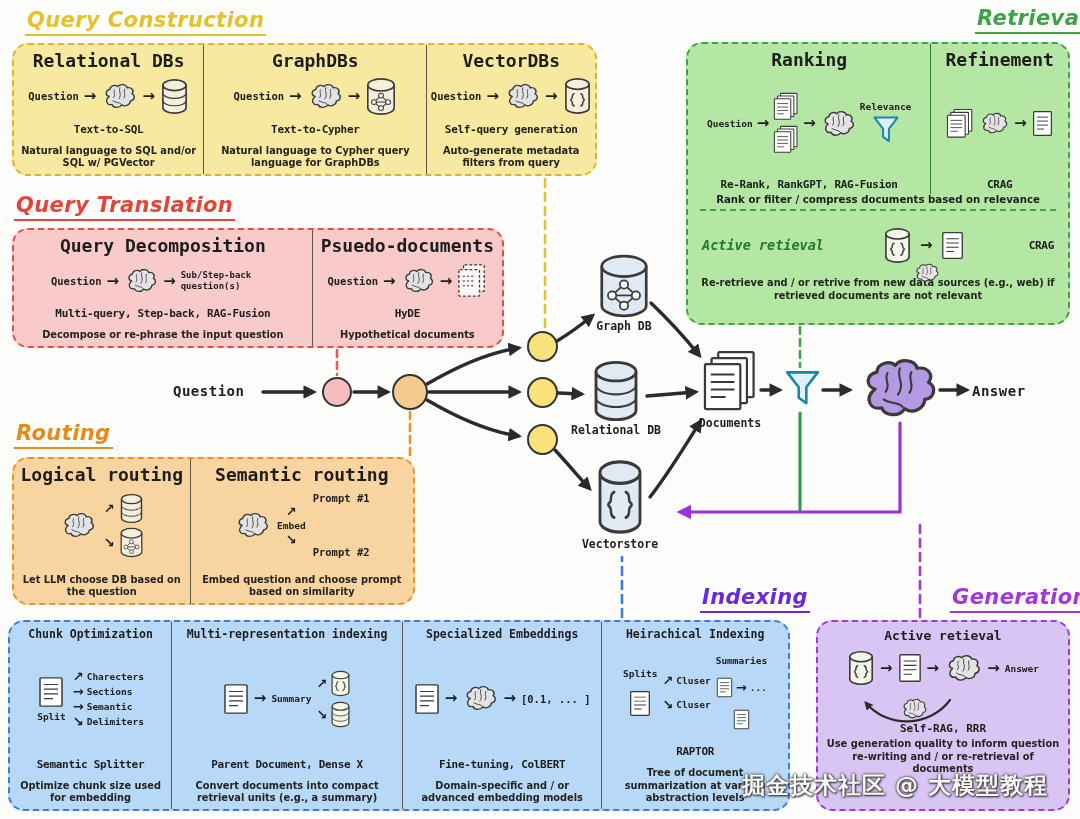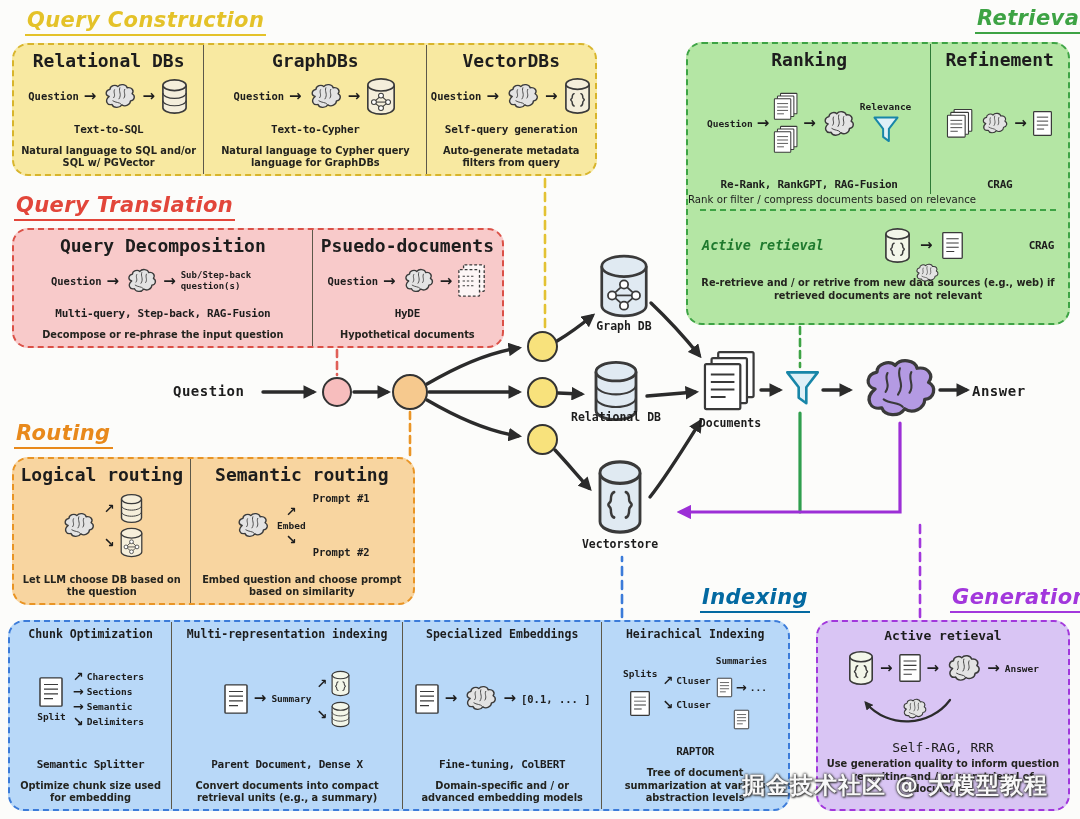--- a/index.html
+++ b/index.html
@@ -27,33 +27,33 @@
 .vstack{display:flex;flex-direction:column;align-items:center;gap:3px;flex:none}
 #qc{left:12px;top:43px;width:585px;height:133px;background:#f8e9a1;border-color:#d8b52c}
 #qc-title{left:25px;top:8px;color:#e4c229}
 #qt{left:12px;top:228px;width:492px;height:120px;background:#f8caca;border-color:#db5147}
 #qt-title{left:14px;top:193px;color:#e2463a}
 #rt{left:12px;top:457px;width:403px;height:148px;background:#f8d5a0;border-color:#e99424}
 #rt-title{left:14px;top:421px;color:#e8891b}
 #ret{left:686px;top:42px;width:384px;height:283px;background:#b4e6a4;border-color:#3da344;display:flex;flex-direction:column}
 #ret-title{left:975px;top:6px;color:#3da344}
 #ix{left:8px;top:620px;width:782px;height:191px;background:#b8d8f8;border-color:#3b7bd9}
-#ix-title{left:700px;top:585px;color:#0369a1}
+#ix-title{left:700px;top:585px;color:#6d28d9}
 #gen{left:816px;top:620px;width:254px;height:191px;background:#d9c5f4;border-color:#a237dc;display:flex;flex-direction:column;padding:6px 8px 4px}
 #gen-title{left:950px;top:585px;color:#a237dc}
 #qt .col:nth-child(1){flex:0 0 61%}#qt .col:nth-child(2){flex:1}
 #rt .col:nth-child(1){flex:0 0 44%}#rt .col:nth-child(2){flex:1}
 #ix .col:nth-child(1){flex:0 0 20.7%}#ix .col:nth-child(2){flex:0 0 29.7%}
 #ix .col:nth-child(3){flex:0 0 25.6%}#ix .col:nth-child(4){flex:1}
 .ret-top{display:flex;height:150px;flex:none}
 .rcol{display:flex;flex-direction:column;align-items:center;padding:5px 4px 2px;min-width:0}
 .rcol.ranking{flex:1.82}
 .rcol.refinement{flex:1;border-left:1.6px solid #2d7a36}
 .rank-mini{gap:4px}
-.shared{font-family:"DejaVu Sans",sans-serif;font-size:10.2px;font-weight:normal;flex:none}
+.shared{font-family:"DejaVu Sans",sans-serif;font-size:10.2px;font-weight:bold;text-align:center;flex:none}
 .rdivider{border-top:2.4px dashed #3da344;margin:4px 12px 2px;flex:none}
 .active-row{display:flex;align-items:center;justify-content:space-between;padding:2px 14px 0;flex:none;height:62px}
 .script{font-style:italic;font-weight:bold;font-size:13.5px;color:#1f7a2e;white-space:nowrap}
 .active-mini{position:relative;display:flex;align-items:center;gap:8px;margin-right:6px}
 .adesc{margin:2px 10px 0}
 .logi{display:flex;align-items:center;gap:8px}
 .rrow{display:flex;align-items:center;gap:4px}
 .sem{display:flex;align-items:center;gap:7px}
 .sem-mid{display:flex;flex-direction:column;align-items:center;gap:2px}
 .sem-pr{display:flex;flex-direction:column;justify-content:space-between;height:66px}
@@ -62,21 +62,21 @@
 .orow{display:flex;align-items:center;gap:3px}
 .multi{display:flex;align-items:center;gap:5px}
 .tgt{display:flex;flex-direction:column;gap:4px}
 .trow{display:flex;align-items:center;gap:3px}
 .hier{display:flex;align-items:center;gap:5px}
 .hcol{display:flex;flex-direction:column;align-items:center;gap:11px}
 .hrow{display:flex;align-items:center;gap:3px}
 .g-hdr{text-align:center;font-size:13px;font-weight:bold;flex:none}
 .g-mini{display:flex;align-items:center;justify-content:center;gap:5px;margin-top:7px;flex:none}
 .g-loop{height:36px;flex:none}
-.g-method{text-align:center;font-size:13px;font-weight:normal;flex:none;margin-top:18px}
+.g-method{text-align:center;font-size:11px;font-weight:bold;flex:none;margin-top:0}
 .g-desc{margin-top:3px}
 .cnode{position:absolute;z-index:5;border:2.6px solid #333;border-radius:50%}
 .abs{position:absolute;z-index:5}
 .nlabel{position:absolute;z-index:5;font-size:11.5px;font-weight:bold;text-align:center;white-space:nowrap}
 .flabel{position:absolute;z-index:5;font-size:14px;font-weight:bold;letter-spacing:.5px}
 #overlay{position:absolute;left:0;top:0;z-index:4;pointer-events:none}
 #watermark{position:absolute;left:742px;top:770px;z-index:10;font-family:"DejaVu Sans","Liberation Sans",sans-serif;
  font-size:23px;font-weight:bold;letter-spacing:1px;color:#f8f8f8;white-space:nowrap;
  text-shadow:0 0 3px #444,0 0 2px #444,1px 1px 2px #333}
 </style>
@@ -582,21 +582,21 @@
           <circle cx="17" cy="33.5" r="2.6"></circle>
         </g>
       </svg></span>
   <span class="nlabel" style="left:586px;top:319px;width:76px">Graph DB</span>
 
   <span class="ic abs" style="left:591px;top:359px;width:50px;height:64px"><svg viewBox="0 0 30 38" width="100%" height="100%" preserveAspectRatio="none">
 <path d="M3 7.5 L3 30.5 C3 33.5 8.4 36 15 36 C21.6 36 27 33.5 27 30.5 L27 7.5" fill="#e0eaf2" stroke="#3a3a3a" stroke-width="1.7"></path>
 <ellipse cx="15" cy="7.5" rx="12" ry="5.5" fill="#e0eaf2" stroke="#3a3a3a" stroke-width="1.7"></ellipse>
 <path d="M3 15.5 C3 18.5 8.4 21 15 21 C21.6 21 27 18.5 27 15.5 M3 23 C3 26 8.4 28.5 15 28.5 C21.6 28.5 27 26 27 23" fill="none" stroke="#3a3a3a" stroke-width="1.2"></path>
       </svg></span>
-  <span class="nlabel" style="left:564px;top:410px;width:104px">Relational DB</span>
+  <span class="nlabel" style="left:564px;top:423px;width:104px">Relational DB</span>
 
   <span class="ic abs" style="left:595px;top:458px;width:50px;height:78px"><svg viewBox="0 0 30 40" width="100%" height="100%" preserveAspectRatio="none">
 <path d="M3 7.5 L3 32.5 C3 35.5 8.4 38 15 38 C21.6 38 27 35.5 27 32.5 L27 7.5" fill="#e0eaf2" stroke="#3a3a3a" stroke-width="1.7"></path>
 <ellipse cx="15" cy="7.5" rx="12" ry="5.5" fill="#e0eaf2" stroke="#3a3a3a" stroke-width="1.7"></ellipse>
 <path d="M11.5 17.5 C9.5 18 9.5 20 9.5 21.5 C9.5 23 8 23 8 24 C8 25 9.5 25 9.5 26.5 C9.5 28 9.5 30 11.5 30.5 M18.5 17.5 C20.5 18 20.5 20 20.5 21.5 C20.5 23 22 23 22 24 C22 25 20.5 25 20.5 26.5 C20.5 28 20.5 30 18.5 30.5" fill="none" stroke="#3a3a3a" stroke-width="1.5" stroke-linecap="round"></path>
       </svg></span>
   <span class="nlabel" style="left:580px;top:537px;width:80px">Vectorstore</span>
 
   <span class="ic abs" style="left:702px;top:349px;width:56px;height:66px"><svg viewBox="0 0 38 44" width="100%" height="100%" preserveAspectRatio="none">
 <g fill="#ffffff" stroke="#3a3a3a" stroke-width="1.5">

